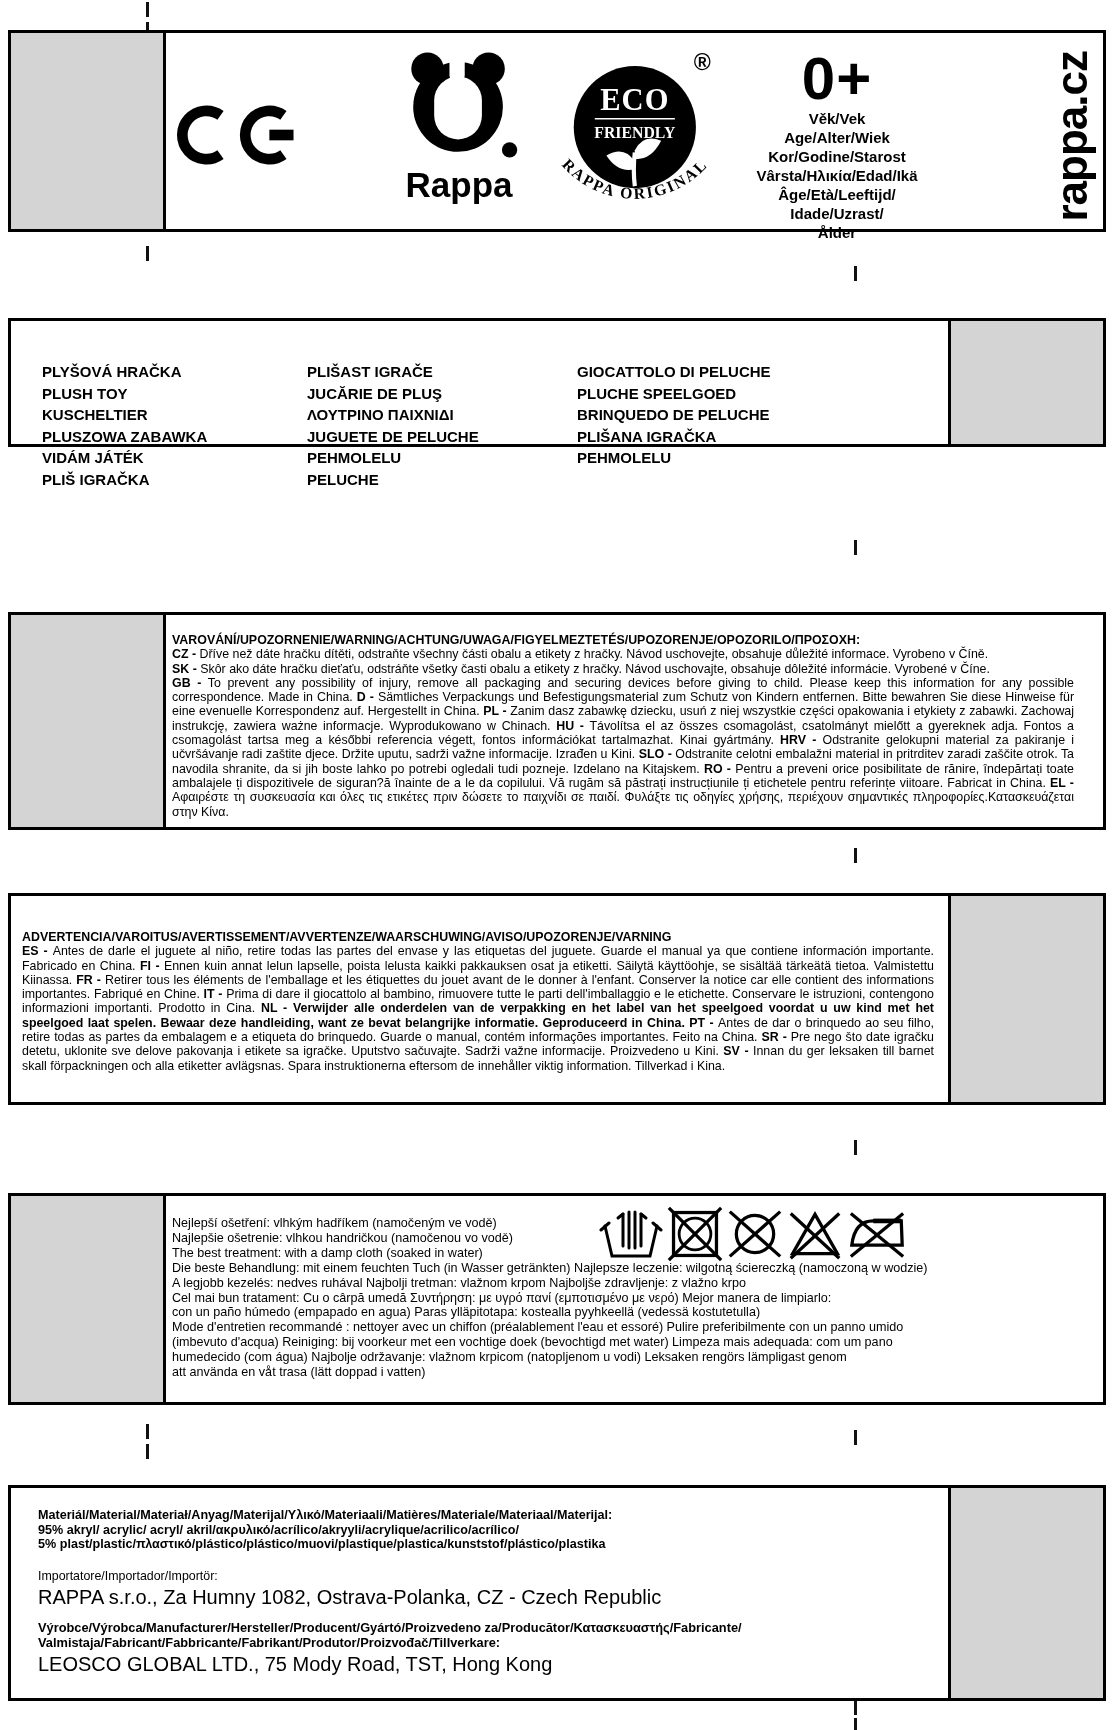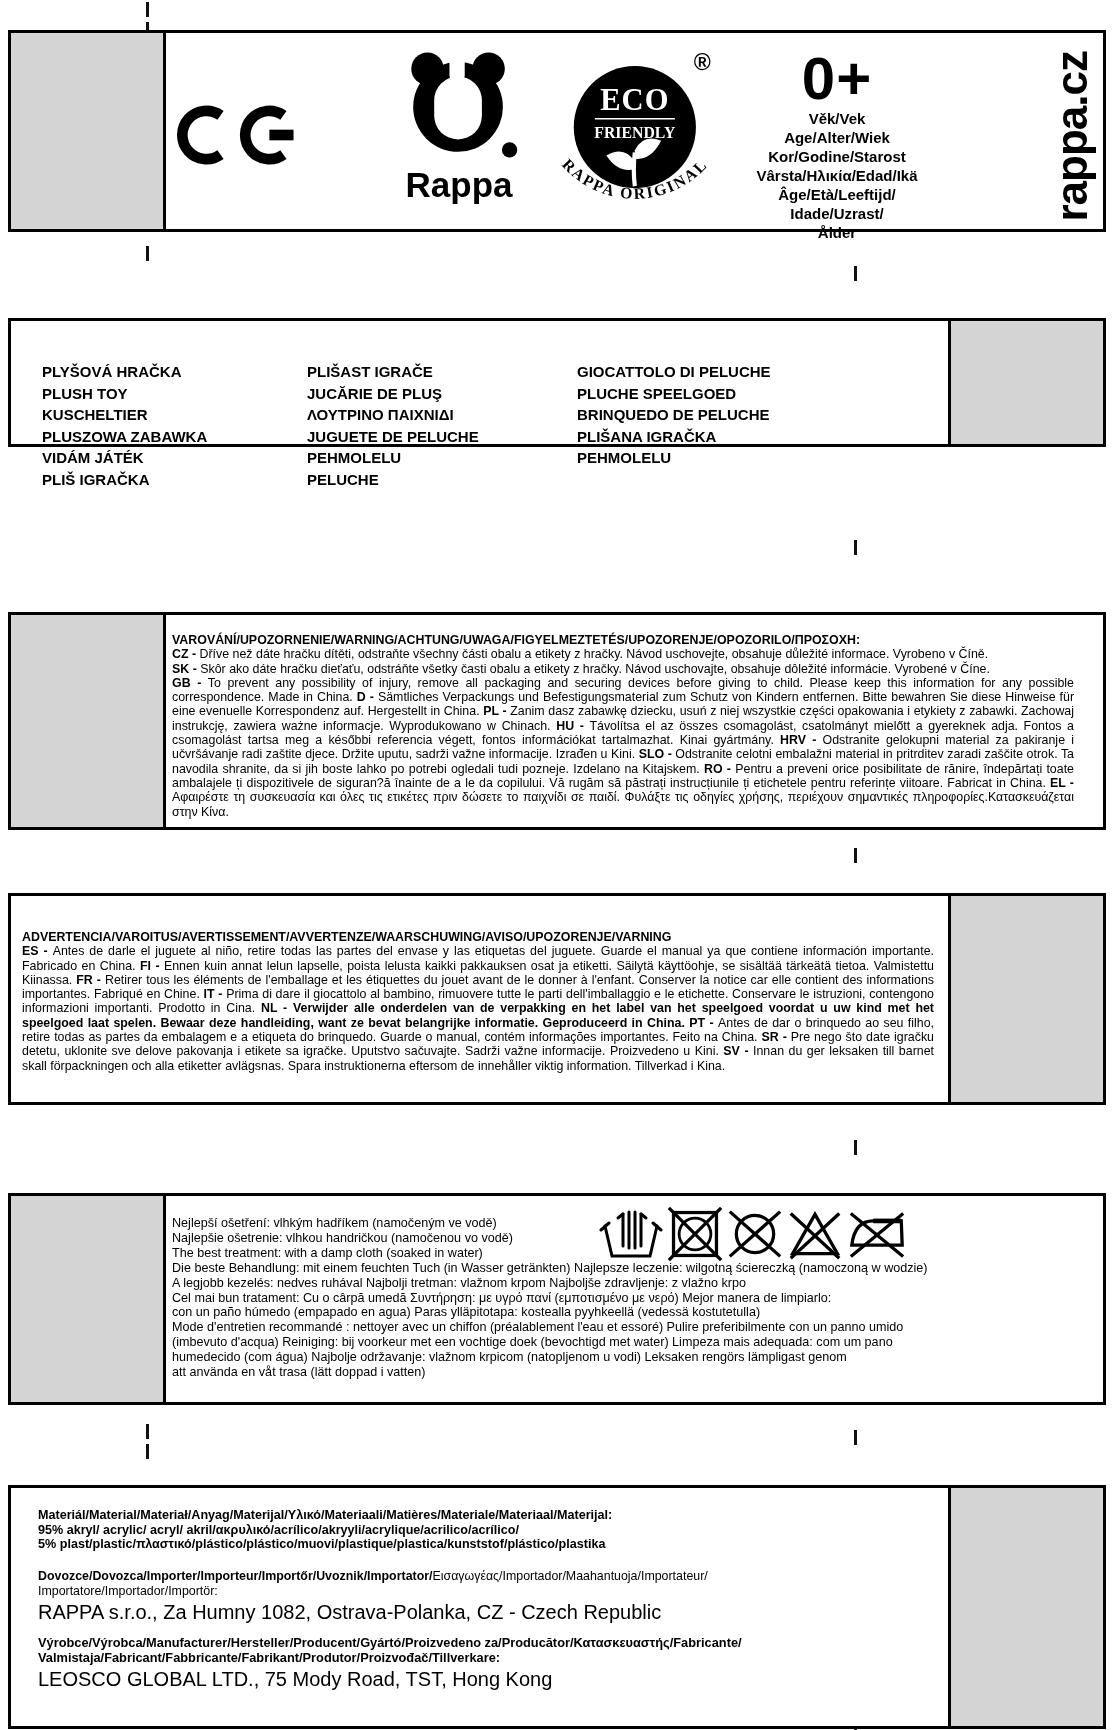--- a/index.html
+++ b/index.html
@@ -210,31 +210,30 @@
       </svg>
       <svg width="60" height="56" viewBox="0 0 64 60">
         <path d="M58 16 H28 Q8 16 5 42 L59 42 Z" fill="none" stroke="#000" stroke-width="3.5"></path>
         <path d="M28 16 H58" stroke="#000" stroke-width="5"></path>
         <line x1="4" y1="8" x2="60" y2="54" stroke="#000" stroke-width="3.5"></line>
         <line x1="60" y1="8" x2="4" y2="54" stroke="#000" stroke-width="3.5"></line>
       </svg>
     </div>
   </div>
 
-  <div class="section" style="top:1485px;height:244px;">
+  <div class="section" style="top:1485px;height:216px;">
     <div class="graycell right"></div>
     <div class="botpad">
       <div class="mat" style="margin-top:20px;">
           <div>Materiál/Material/Materiał/Anyag/Materijal/Υλικό/Materiaali/Matières/Materiale/Materiaal/Materijal:</div>
           <div>95% akryl/ acrylic/ acryl/ akril/ακρυλικό/acrílico/akryyli/acrylique/acrilico/acrílico/</div>
           <div>5% plast/plastic/πλαστικό/plástico/plástico/muovi/plastique/plastica/kunststof/plástico/plastika</div>
         </div>
 
       <div style="margin-top:17px;">
-        <div class="lbl"><b>Dovozce/Dovozca/Importer/Importeur/Importőr/Uvoznik/Importator/</b><span>Εισαγωγέας/Importador/Maahantuoja/Importateur/</span></div>
         <div class="lbl">Importatore/Importador/Importör:</div>
         <div class="addr">RAPPA s.r.o., Za Humny 1082, Ostrava-Polanka, CZ - Czech Republic</div>
       </div>
 
       <div class="mfg" style="margin-top:13px;">
         <div class="l">Výrobce/Výrobca/Manufacturer/Hersteller/Producent/Gyártó/Proizvedeno za/Producător/Κατασκευαστής/Fabricante/</div>
         <div class="l">Valmistaja/Fabricant/Fabbricante/Fabrikant/Produtor/Proizvođač/Tillverkare:</div>
         <div class="addr">LEOSCO GLOBAL LTD., 75 Mody Road, TST, Hong Kong</div>
       </div>
     </div>

